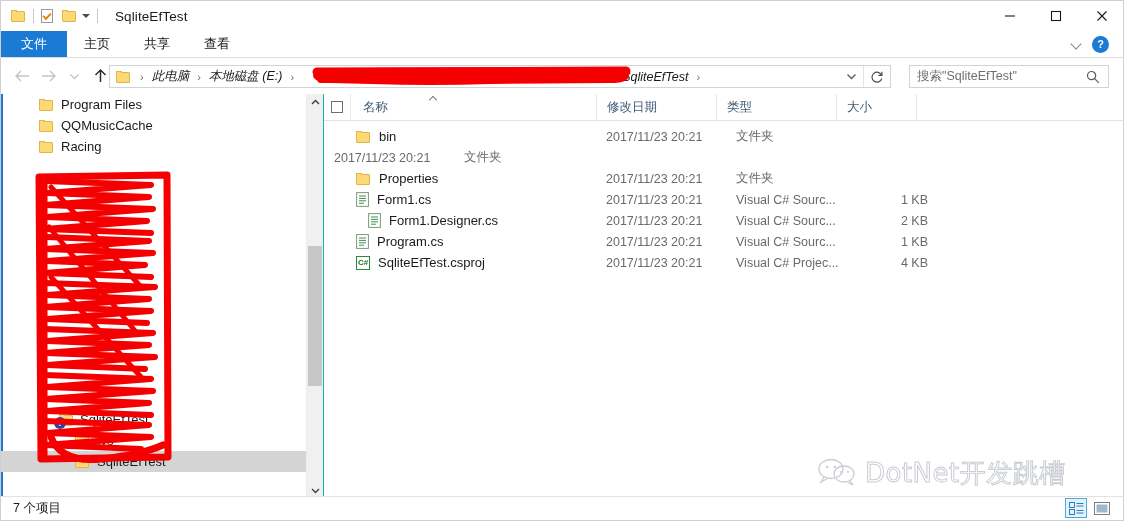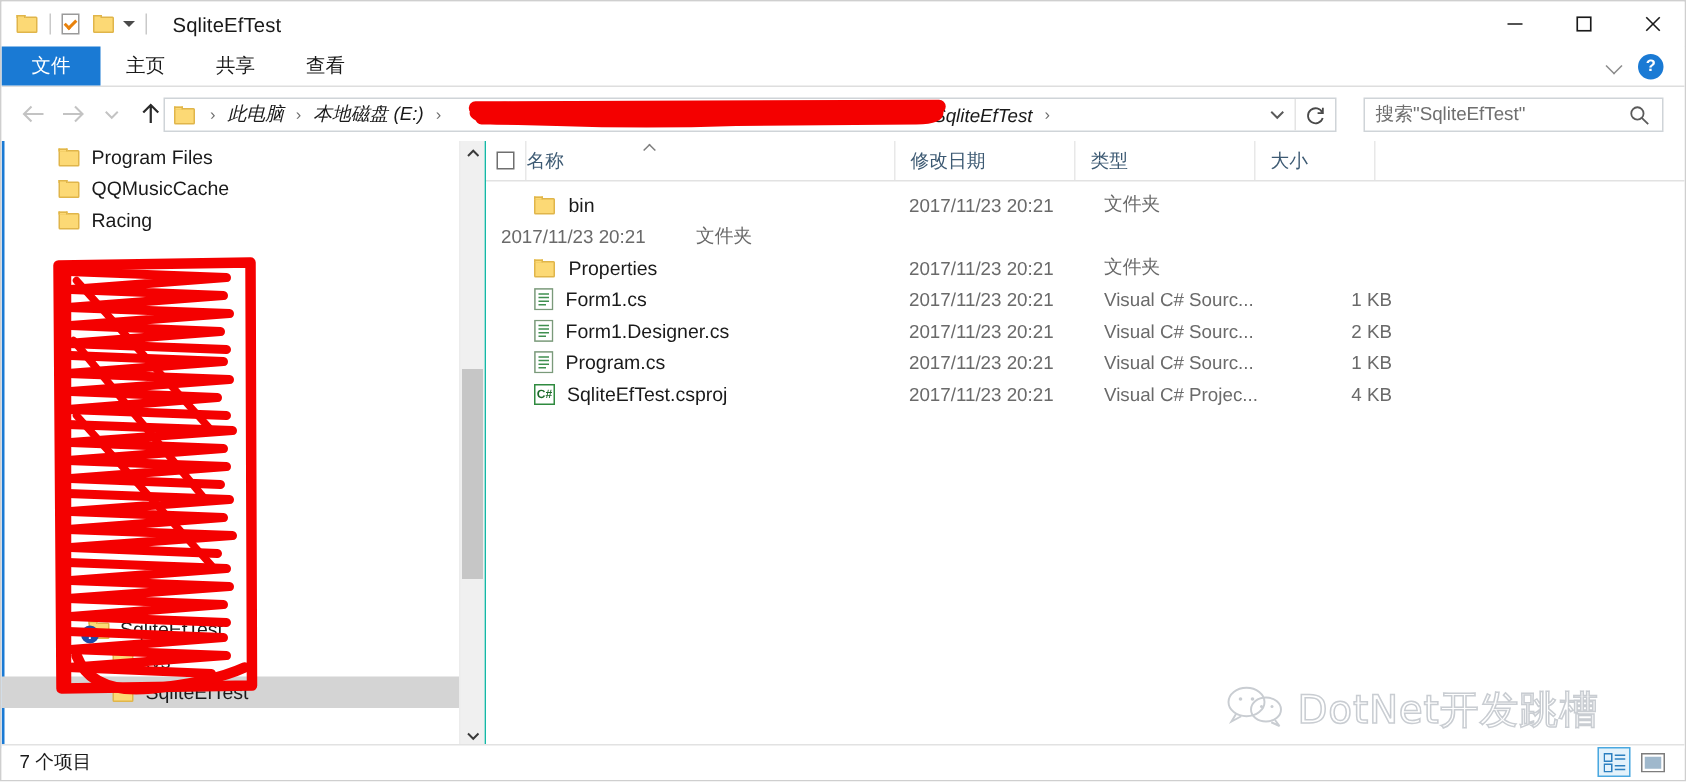--- a/index.html
+++ b/index.html
@@ -498,21 +498,21 @@
         </div>
       </div>
     </div>
 
     <div class="listpane">
 
       <div class="colhead">
         <div class="cell hdr-check" style="width:26px">
           <span class="chk"></span>
         </div>
-        <div class="cell" style="width:246px;">
+        <div class="cell" style="width:246px;padding-left:12px">
           <span>名称</span>
           <span class="sortcaret"></span>
         </div>
         <div class="cell" style="width:120px;padding-left:10px">
           <span>修改日期</span>
         </div>
         <div class="cell" style="width:120px;padding-left:10px">
           <span>类型</span>
         </div>
         <div class="cell" style="width:80px;padding-left:10px">
@@ -561,21 +561,21 @@
                 </svg>
             </span>
             <span>Form1.cs</span>
           </div>
           <div class="cdate" style="width:120px;padding-left:10px">2017/11/23 20:21</div>
           <div class="ctype" style="width:120px;padding-left:10px">Visual C# Sourc...</div>
           <div class="csize" style="width:72px">1 KB</div>
         </div>
 
         <div class="row">
-          <div class="cname" style="width:272px;padding-left:32px;box-sizing:border-box">
+          <div class="cname" style="width:272px;padding-left:44px;box-sizing:border-box">
             <span class="f-ico">
               <svg width="13" height="15" viewBox="0 0 13 15">
                   <rect x="0.6" y="0.6" width="11.8" height="13.8" fill="#fff" stroke="#7a9a7a" stroke-width="1"></rect>
                   <line x1="3" y1="4" x2="10" y2="4" stroke="#3f8f4f" stroke-width="1"></line>
                   <line x1="3" y1="6.4" x2="10" y2="6.4" stroke="#3f8f4f" stroke-width="1"></line>
                   <line x1="3" y1="8.8" x2="10" y2="8.8" stroke="#3f8f4f" stroke-width="1"></line>
                   <line x1="3" y1="11.2" x2="8" y2="11.2" stroke="#3f8f4f" stroke-width="1"></line>
                 </svg>
             </span>
             <span>Form1.Designer.cs</span>

